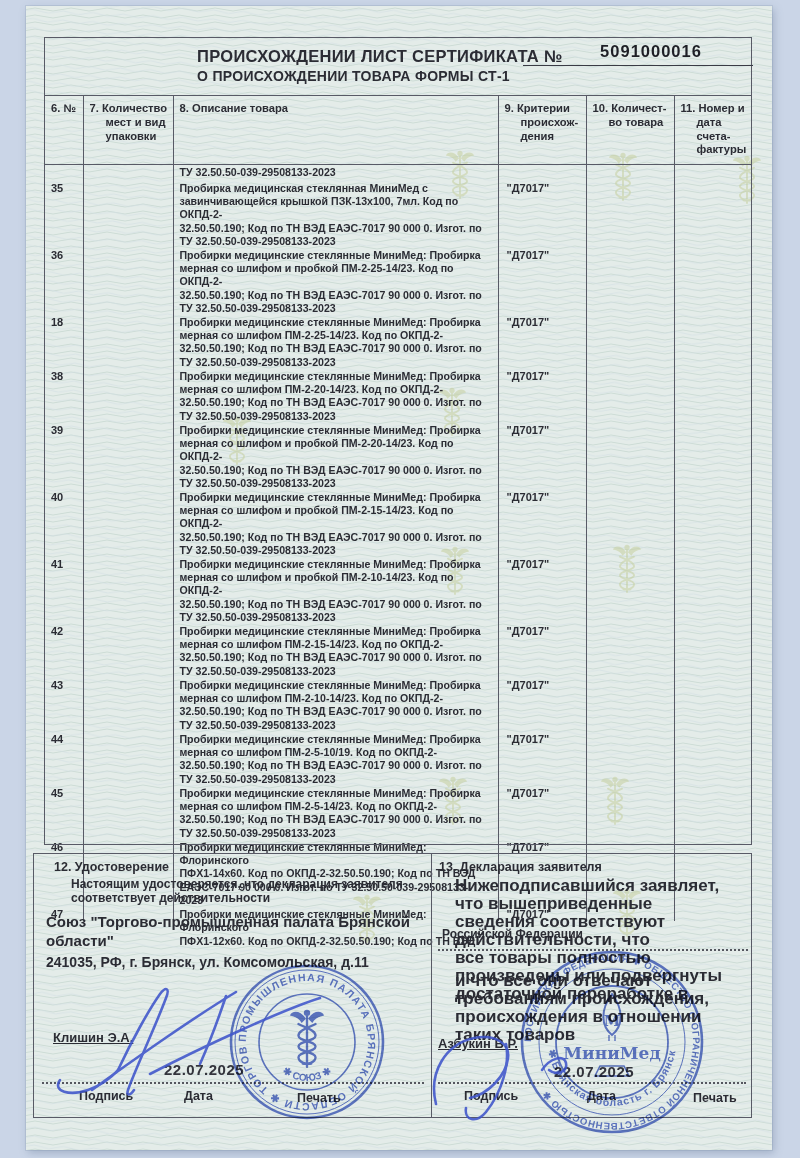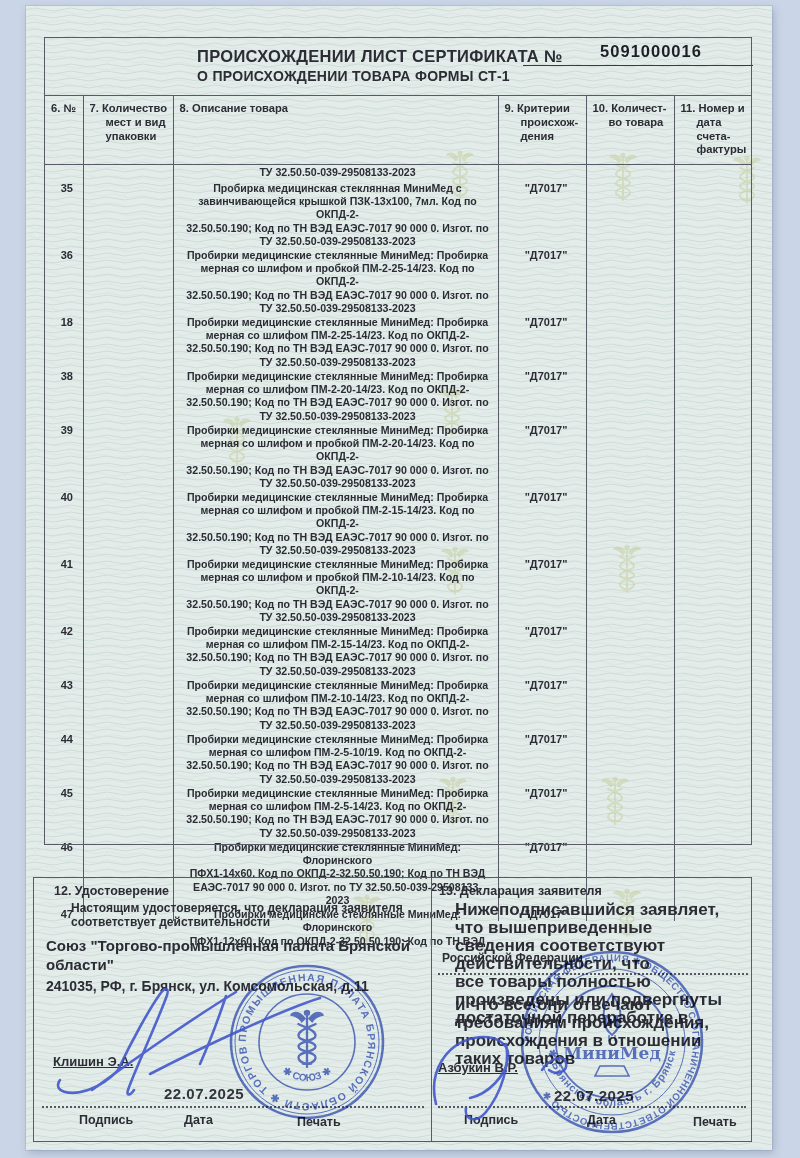--- a/index.html
+++ b/index.html
@@ -39,34 +39,33 @@
   table.goods{width:706px;border-collapse:collapse;table-layout:fixed;}
   table.goods th, table.goods td{
     border-right:1px solid var(--line);
     vertical-align:top;padding:0;
   }
   table.goods th:last-child, table.goods td:last-child{border-right:none;}
   table.goods thead tr{height:68px;}
   table.goods th{border-bottom:1px solid var(--line);font-size:11.2px;font-weight:700;text-align:left;}
   .th-inner{padding:6px 3px 0 6px;padding-left:22px;text-indent:-16px;white-space:pre-line;line-height:13.8px;}
   .th-num .th-inner{padding-left:6px;text-indent:0;}
-  table.goods tbody tr{height:54px;text-align:center;}
+  table.goods tbody tr{height:54px;}
   table.goods tbody tr.cont-row{height:17px;}
   table.goods tbody tr.last-row{height:14px;}
   .cell{font-size:10.6px;font-weight:700;line-height:13.2px;padding-top:1px;}
   .c-num .cell{padding-left:6px;font-size:11px;}
   .c-desc .cell{padding-left:6px;padding-right:2px;white-space:pre-line;}
   .c-crit .cell{padding-left:8px;font-size:11px;}
   tr.last-row .cell{height:13px;overflow:visible;}
   .table-bottom-line{position:absolute;left:-1px;right:-1px;top:806px;height:1px;background:var(--line);z-index:3;}
   
   .cert-box{
     position:absolute;left:7px;top:847px;width:719px;height:265px;
     border:1px solid var(--line);
-    margin-top:24px;
   }
   .cert-divider{position:absolute;left:397px;top:0;bottom:0;border-left:1px solid var(--line);}
   .sec-h{position:absolute;font-size:12.5px;font-weight:700;}
   .sec-body{position:absolute;font-size:12px;font-weight:700;line-height:14px;white-space:pre-line;}
   .sec-body.small{font-size:17px;line-height:18px;}
   .org-name{position:absolute;left:12px;top:58px;font-size:15px;font-weight:700;line-height:19px;white-space:pre-line;}
   .org-addr{position:absolute;left:12px;top:100px;font-size:14px;font-weight:700;}
   .country{position:absolute;left:408px;top:73px;width:300px;text-align:left;font-size:12px;font-weight:700;}
   .country-line{position:absolute;left:404px;top:95px;width:310px;border-bottom:2px dotted #55575f;}
   .country-cap{position:absolute;left:408px;top:100px;width:300px;text-align:center;font-size:12px;font-weight:700;}

